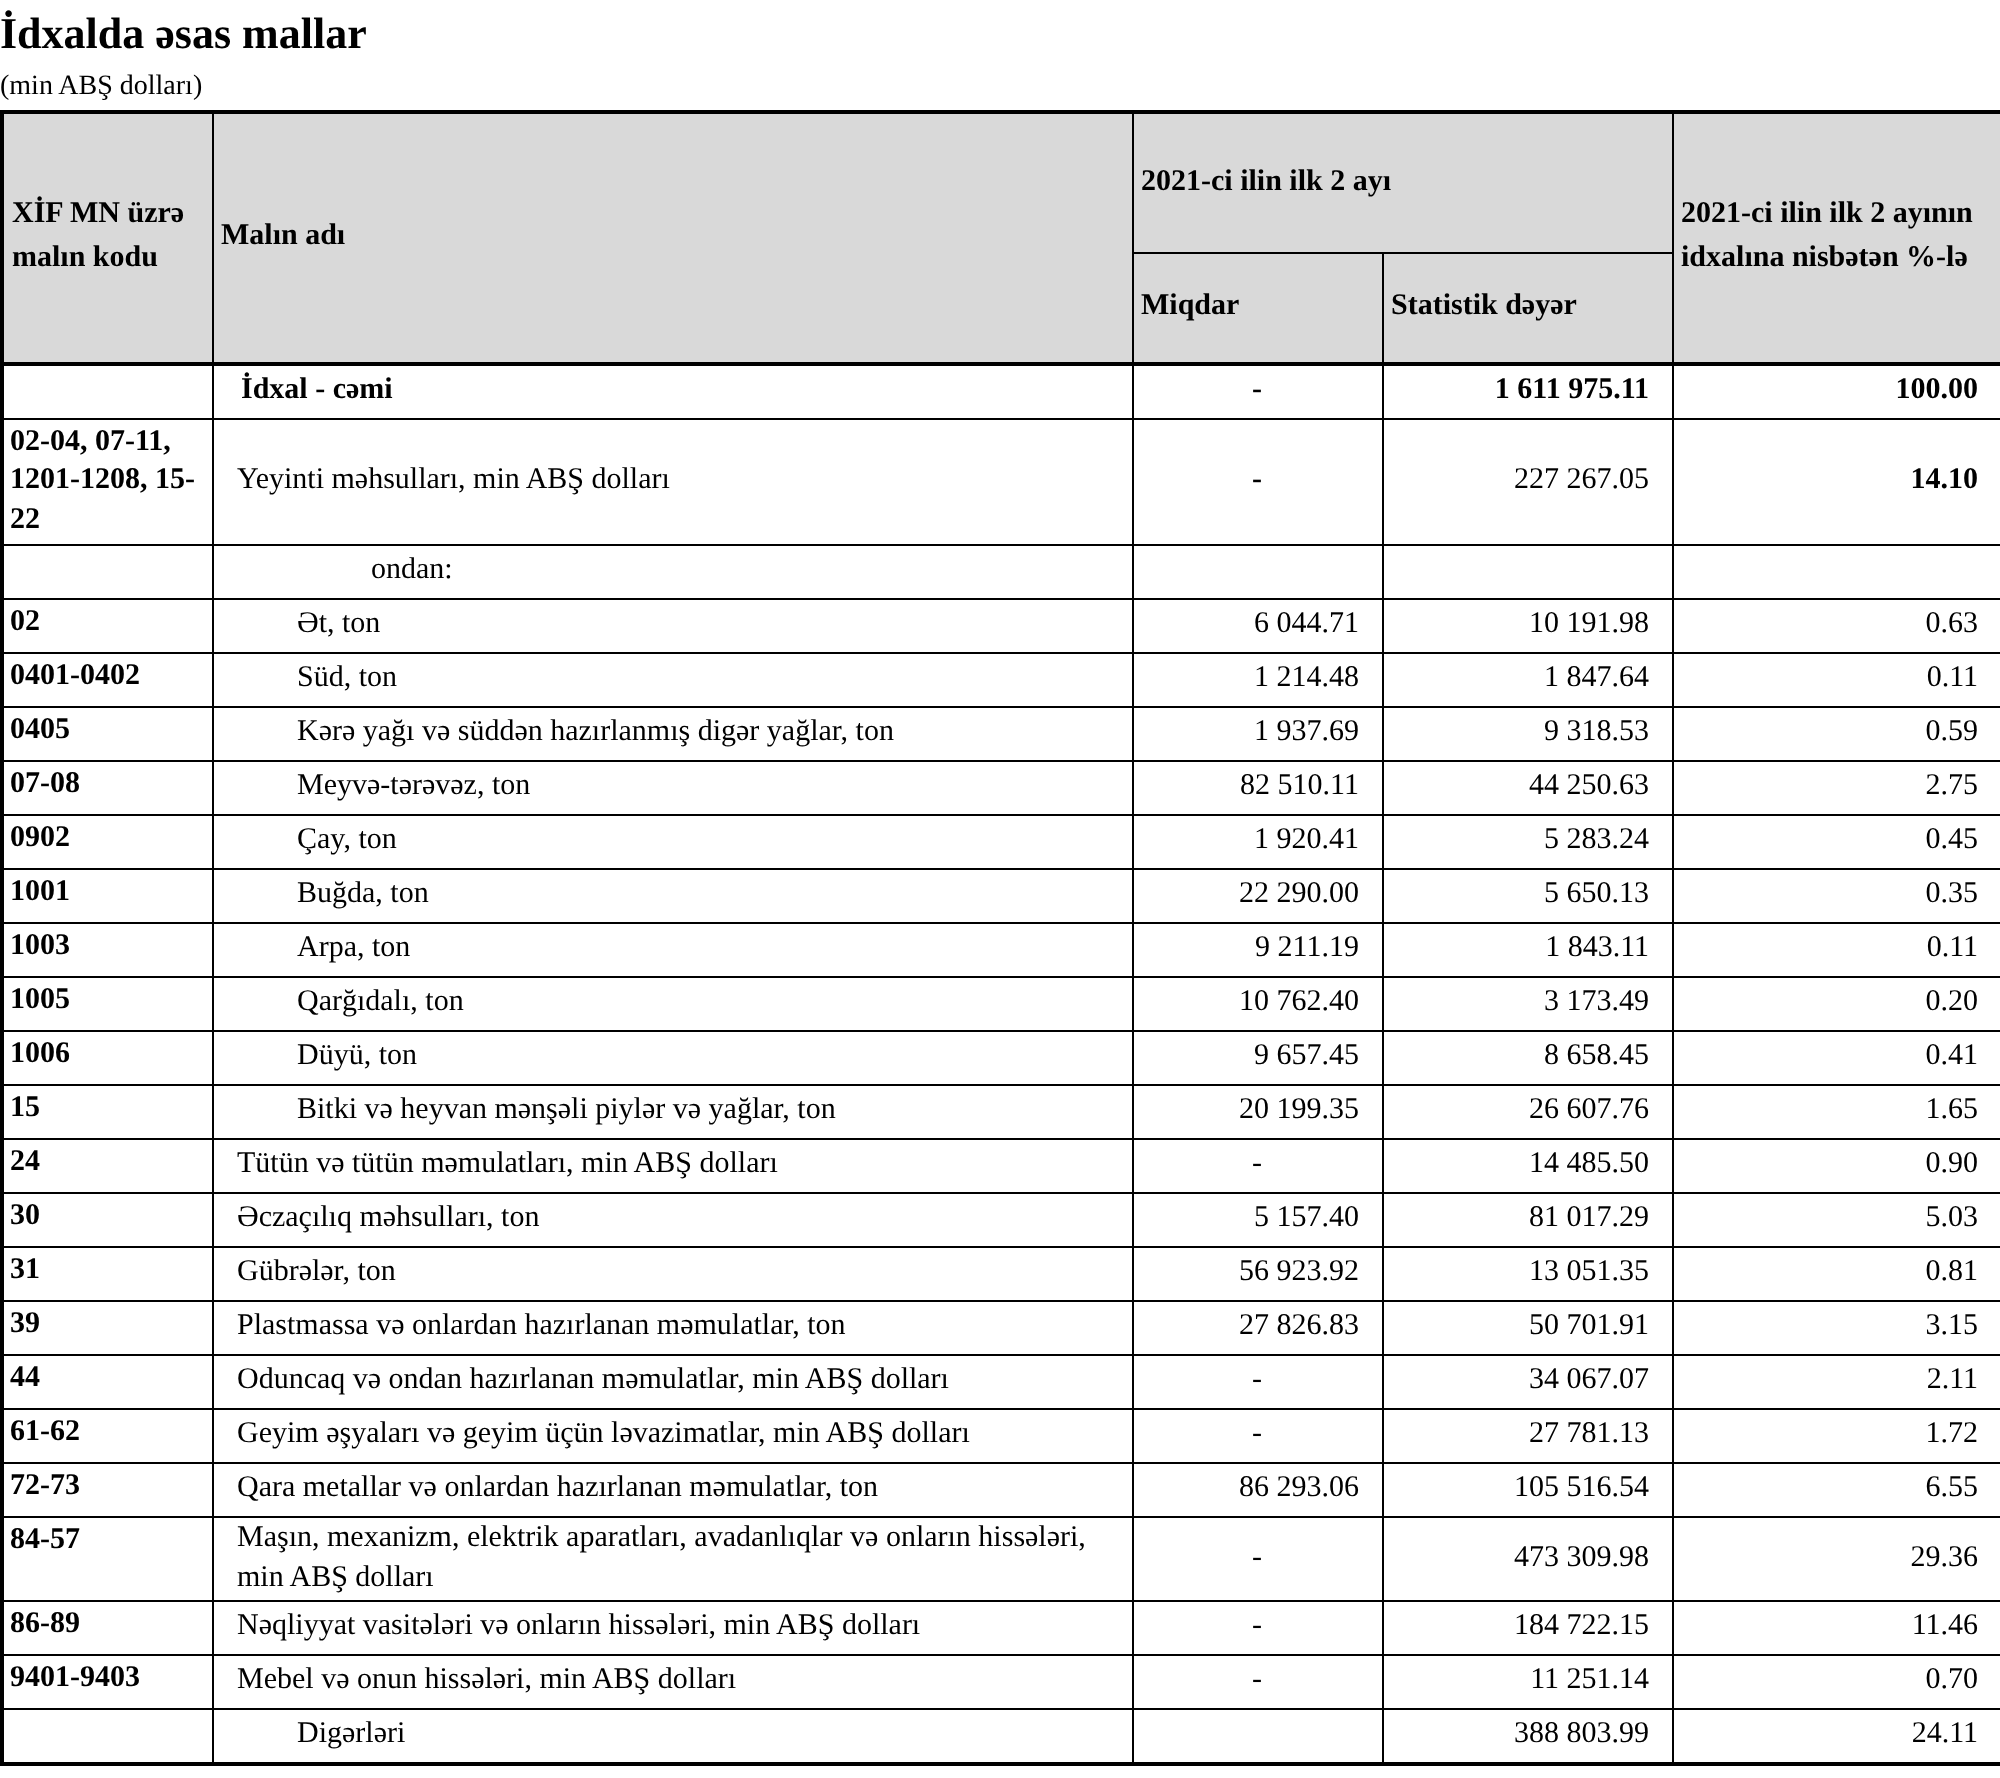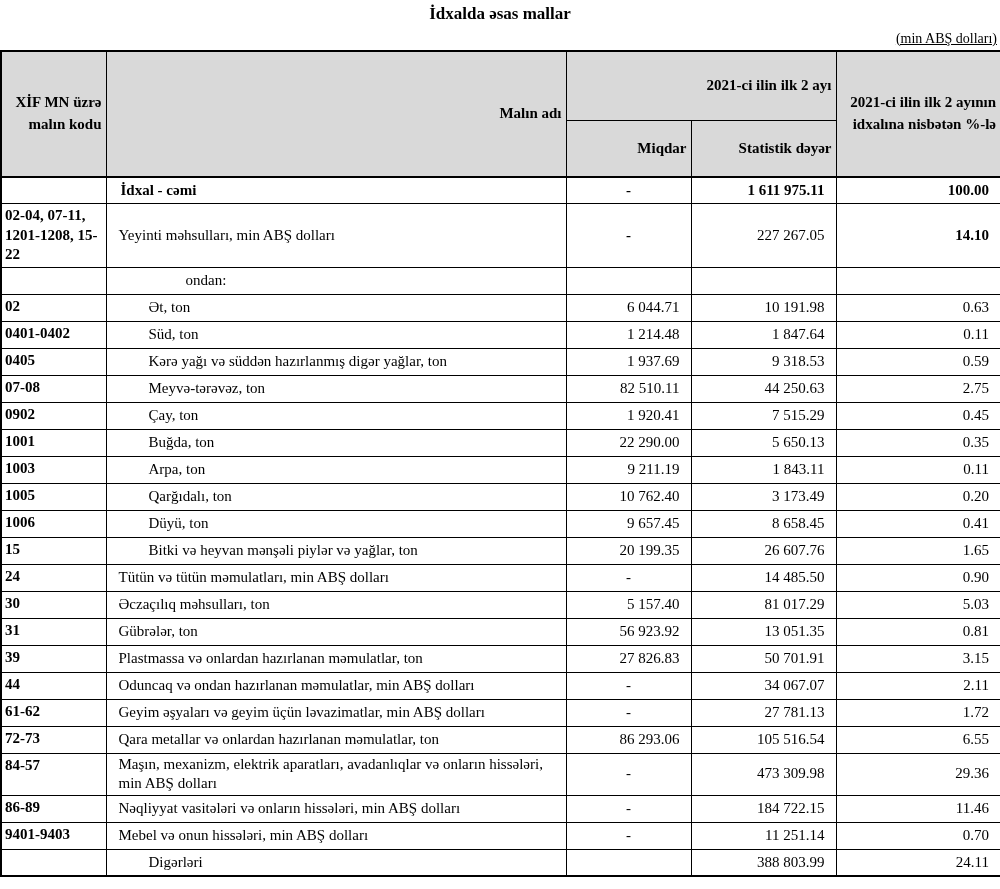--- a/index.html
+++ b/index.html
@@ -6,47 +6,45 @@
   html, body { margin: 0; padding: 0; }
   body {
     width: 1000px;
     height: 889px;
     overflow: hidden;
     background: #ffffff;
     color: #000000;
     font-family: "Liberation Serif", "DejaVu Serif", serif;
   }
   .title {
-    text-align: center;
-    font-size: 17px;
+    text-align: left;
+    font-size: 22px;
     font-weight: bold;
     padding-top: 5px;
     line-height: 1.1;
   }
   .unit-note {
-    text-align: right;
     font-size: 14px;
     padding: 7px 3px 3px 0;
-    text-decoration: underline;
   }
   table {
     width: 1000px;
     border-collapse: collapse;
     table-layout: fixed;
     border: 2px solid #000;
   }
   th, td {
     border: 1px solid #000;
     padding: 1px 4px;
     font-size: 15px;
   }
   thead th {
     background: #d9d9d9;
     font-weight: bold;
-    text-align: right;
+    text-align: left;
     vertical-align: middle;
     line-height: 1.45;
     font-family: Liberation Serif, serif;
   }
   thead tr.group-row { height: 70px; }
   thead tr.sub-row { height: 56px; }
   th.hb { border-bottom: 2px solid #000; }
   tbody tr { height: 27px; }
   tbody td { vertical-align: middle; line-height: 1.3; }
   td.code { text-align: left; vertical-align: top; padding: 2px 3px; font-weight: bold; }
@@ -131,21 +129,21 @@
         <td class="code">07-08</td>
         <td class="name ind2">Meyvə-tərəvəz, ton</td>
         <td class="num">82 510.11</td>
         <td class="num">44 250.63</td>
         <td class="num">2.75</td>
       </tr>
       <tr>
         <td class="code">0902</td>
         <td class="name ind2">Çay, ton</td>
         <td class="num">1 920.41</td>
-        <td class="num">7 515.29</td>
+        <td class="num">5 283.24</td>
         <td class="num">0.45</td>
       </tr>
       <tr>
         <td class="code">1001</td>
         <td class="name ind2">Buğda, ton</td>
         <td class="num">22 290.00</td>
         <td class="num">5 650.13</td>
         <td class="num">0.35</td>
       </tr>
       <tr>

